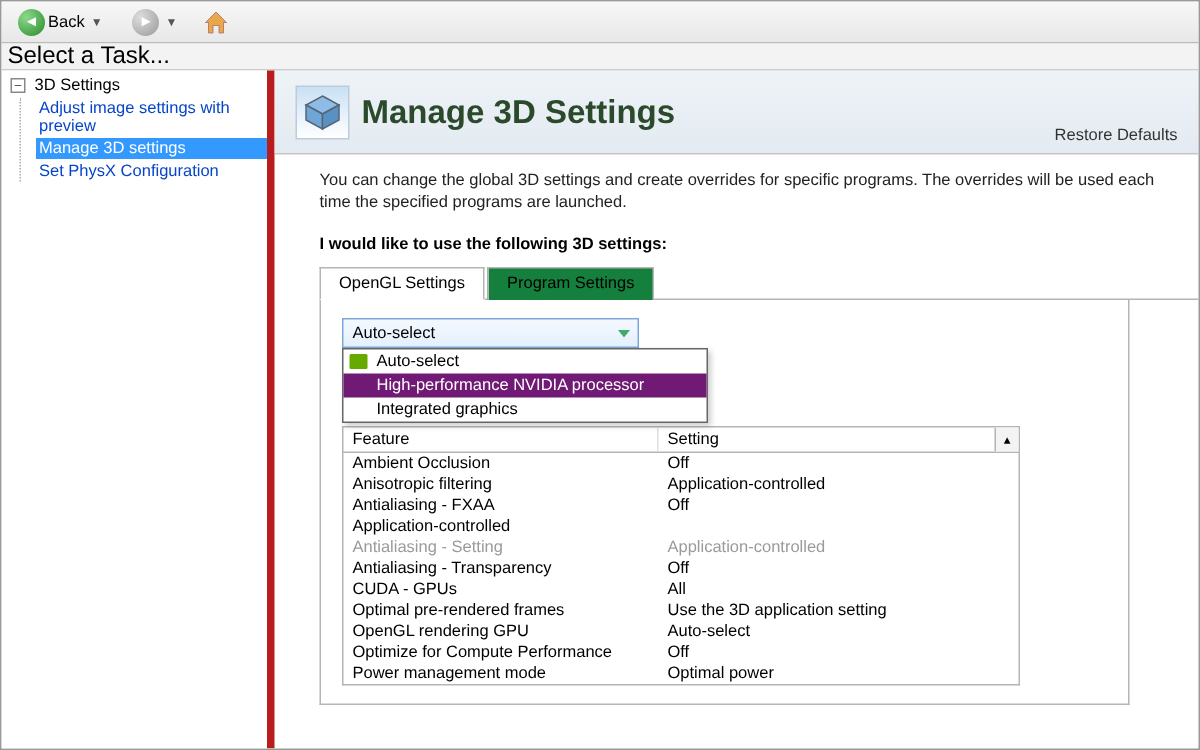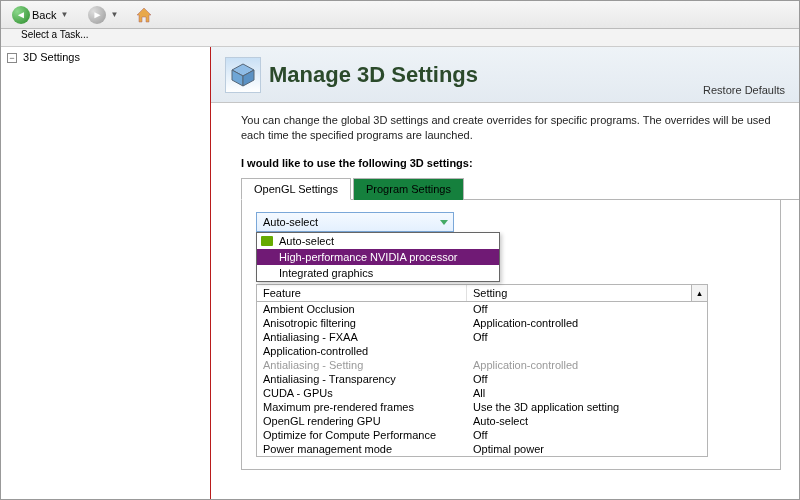--- a/index.html
+++ b/index.html
@@ -5,23 +5,23 @@
   * { box-sizing: border-box; margin: 0; padding: 0; }
   body { font-family: "Segoe UI", Tahoma, sans-serif; font-size: 11px; background: #fff; color: #000; width: 800px; height: 500px; overflow: hidden; border: 1px solid #999; }
   .toolbar { height: 28px; background: linear-gradient(#f7f7f7, #e8e8e8); border-bottom: 1px solid #bbb; display: flex; align-items: center; padding: 0 4px; gap: 4px; }
   .btn-back, .btn-fwd { display: flex; align-items: center; gap: 2px; padding: 2px 6px; border: 1px solid transparent; border-radius: 2px; cursor: pointer; }
   .circle-icon { width: 18px; height: 18px; border-radius: 50%; display: flex; align-items: center; justify-content: center; font-size: 10px; color: #fff; }
   .green { background: radial-gradient(circle at 30% 30%, #8bd98b, #2a8a2a); }
   .gray { background: radial-gradient(circle at 30% 30%, #ddd, #999); }
   .chev { font-size: 8px; color: #555; padding: 0 2px; }
   .home-icon { width: 18px; height: 16px; position: relative; margin-left: 4px; cursor: pointer; }
   .home-icon svg { width: 18px; height: 16px; }
-  .taskbar { height: 18px; background: #f3f3f3; border-bottom: 1px solid #ccc; display: flex; align-items: flex-start; padding-left: 20px; font-size: 10px; }
+  .taskbar { height: 18px; background: #f3f3f3; border-bottom: 1px solid #ccc; display: flex; align-items: flex-start; padding-left: 4px; font-size: 16px; }
   .main { display: flex; height: calc(500px - 28px - 18px - 2px); }
-  .sidebar { width: 210px; border-right: 1px solid #b91c1c; background: #fff; padding: 4px 0; overflow: hidden; }
+  .sidebar { width: 182px; border-right: 5px solid #b91c1c; background: #fff; padding: 4px 0; overflow: hidden; }
   .tree-root { padding-left: 6px; }
   .tree-toggle { display: inline-block; width: 10px; height: 10px; border: 1px solid #888; text-align: center; line-height: 8px; font-size: 9px; margin-right: 3px; cursor: pointer; color:#555;}
   .tree-label-root { color: #000; cursor: pointer; }
   .tree-children { margin-left: 6px; border-left: 1px dotted #aaa; padding-left: 10px; margin-top: 2px; }
   .tree-item { color: #0645c8; cursor: pointer; padding: 1px 2px; margin: 1px 0; display: block; }
   .tree-item.selected { background: #3399ff; color: #fff; }
   .content { flex: 1; display: flex; flex-direction: column; overflow: hidden; position: relative; }
   .header-area { background: linear-gradient(#eef3f7, #e3eaf1); height: 56px; border-bottom: 1px solid #c5c5c5; display: flex; align-items: center; padding: 0 14px; position: relative; }
   .header-icon { width: 36px; height: 36px; margin-right: 8px; background: linear-gradient(#c9e0f5, #fff); border: 1px solid #bcd; display:flex; align-items:center; justify-content:center; }
   .header-title { font-size: 22px; font-weight: bold; color: #2b4a2b; font-family: "Trebuchet MS", sans-serif; }
@@ -73,20 +73,25 @@
 
 <div class="taskbar">
   <span>Select a Task...</span>
 </div>
 
 <div class="main">
   <div class="sidebar">
     <div class="tree-root">
       <span class="tree-toggle">−</span>
       <span class="tree-label-root">3D Settings</span>
+      <div class="tree-children">
+        <span class="tree-item">Adjust image settings with preview</span>
+        <span class="tree-item selected">Manage 3D settings</span>
+        <span class="tree-item">Set PhysX Configuration</span>
+      </div>
     </div>
   </div>
 
   <div class="content">
     <div class="header-area">
       <div class="header-icon">
         <svg width="26" height="26" viewBox="0 0 26 26">
             <polygon points="13,2 24,8 13,14 2,8" fill="#8fbce6" stroke="#567"></polygon>
             <polygon points="2,8 13,14 13,24 2,18" fill="#6fa6d6" stroke="#567"></polygon>
             <polygon points="24,8 13,14 13,24 24,18" fill="#5a91c4" stroke="#567"></polygon>
@@ -149,21 +154,21 @@
               </div>
               <div class="srow">
                 <div class="col-feature">Antialiasing - Transparency</div>
                 <div class="col-setting">Off</div>
               </div>
               <div class="srow">
                 <div class="col-feature">CUDA - GPUs</div>
                 <div class="col-setting">All</div>
               </div>
               <div class="srow">
-                <div class="col-feature">Maximum pre-rendered frames</div>
+                <div class="col-feature">Optimal pre-rendered frames</div>
                 <div class="col-setting">Use the 3D application setting</div>
               </div>
               <div class="srow">
                 <div class="col-feature">OpenGL rendering GPU</div>
                 <div class="col-setting">Auto-select</div>
               </div>
               <div class="srow">
                 <div class="col-feature">Optimize for Compute Performance</div>
                 <div class="col-setting">Off</div>
               </div>

